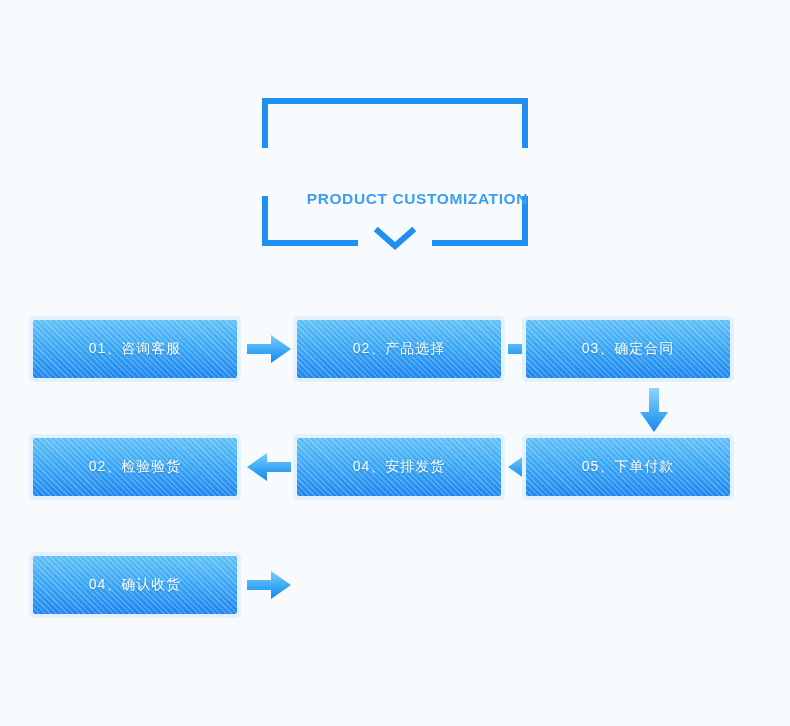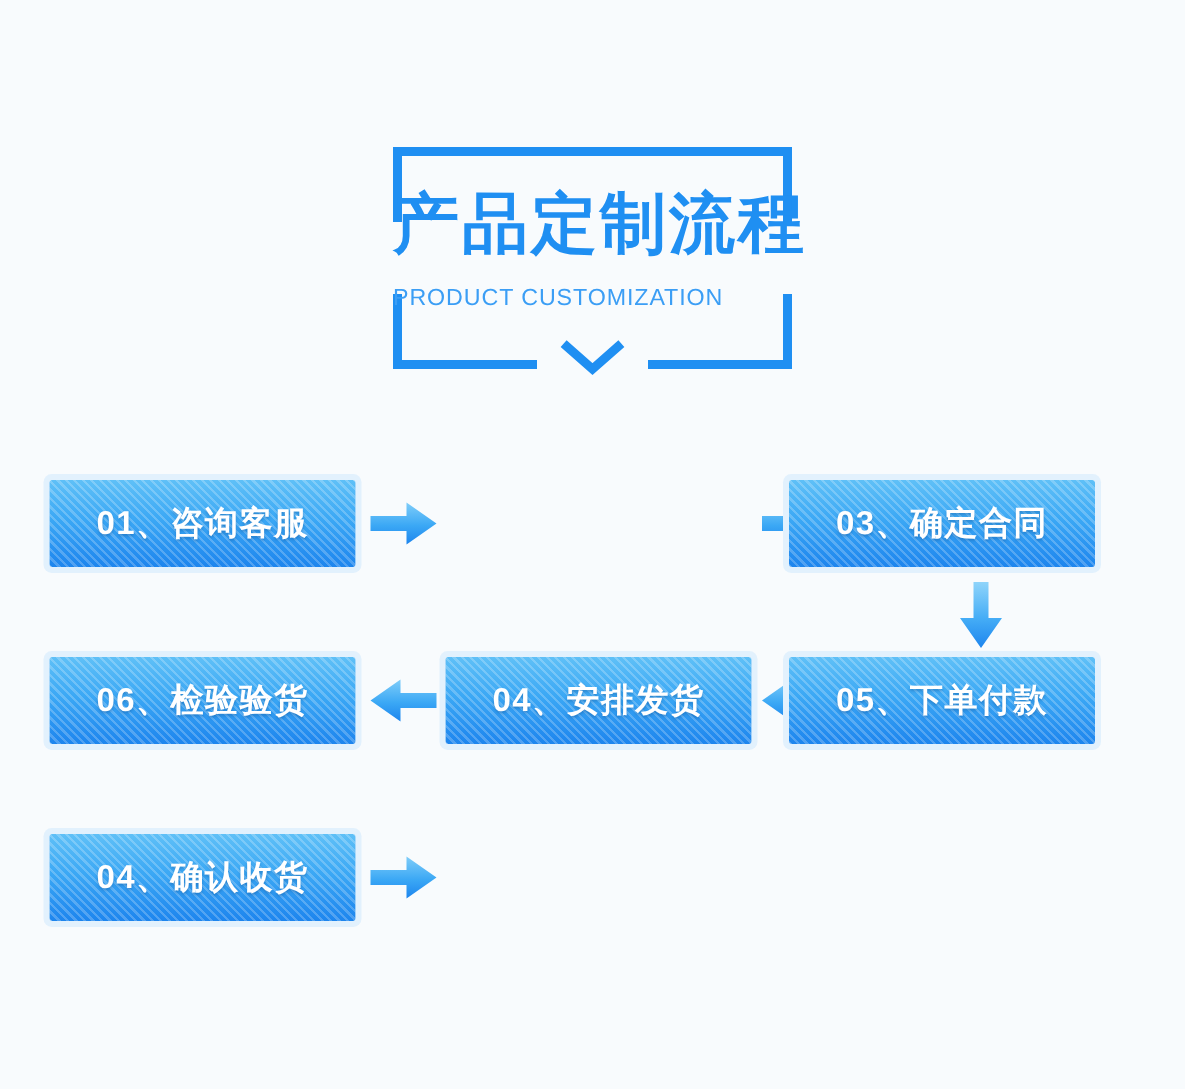--- a/index.html
+++ b/index.html
@@ -52,24 +52,24 @@
     font-weight: bold;
     letter-spacing: 2px;
     line-height: 1;
     white-space: nowrap;
   }
   #title-en {
     position: absolute;
     left: 0;
     top: 92px;
     width: 266px;
-    text-align: left;
+    text-align: right;
     color: #3b9ef5;
     font-size: 15.5px;
-    font-weight: normal;
+    font-weight: bold;
     letter-spacing: 0.6px;
     white-space: nowrap;
   }
   #title-chevron {
     position: absolute;
     left: 50%;
     bottom: -4px;
     transform: translateX(-50%);
     width: 40px;
     height: 22px;
@@ -101,22 +101,22 @@
         rgba(255,255,255,0.22) 1.5px,
         rgba(255,255,255,0.0) 1.5px,
         rgba(255,255,255,0.0) 4px),
       linear-gradient(to bottom, #5fc0f7 0%, #3ba8f5 45%, #1d85ee 100%);
     display: flex;
     align-items: center;
     justify-content: center;
   }
   .step-label {
     color: #ffffff;
-    font-size: 22px;
-    font-weight: bold;
+    font-size: 14px;
+    font-weight: normal;
     letter-spacing: 1px;
     text-shadow: 0 1px 2px rgba(20,90,160,0.45);
     white-space: nowrap;
   }
 
   
   .col-1 { left: 33px; }
   .col-2 { left: 297px; }
   .col-3 { left: 526px; }
 
@@ -145,21 +145,20 @@
 <div id="header-block">
 
   <div class="bracket-seg bk-top"></div>
   <div class="bracket-seg bk-tl-v"></div>
   <div class="bracket-seg bk-tr-v"></div>
   <div class="bracket-seg bk-bl-v"></div>
   <div class="bracket-seg bk-bl-h"></div>
   <div class="bracket-seg bk-br-v"></div>
   <div class="bracket-seg bk-br-h"></div>
 
-  <div id="title-cn">产品定制流程</div>
   <div id="title-en">PRODUCT CUSTOMIZATION</div>
 
   <div id="title-chevron">
     <svg viewBox="0 0 40 22" width="40" height="22" aria-hidden="true">
       <polyline points="3,3 20,18 37,3" fill="none" stroke="#1f8ff2" stroke-width="6" stroke-linecap="square" stroke-linejoin="miter"></polyline>
     </svg>
   </div>
 </div>
 
 <div id="flow">
@@ -176,20 +175,23 @@
           <linearGradient id="agH1" x1="0" y1="0" x2="0" y2="1">
             <stop offset="0%" stop-color="#7fcdf9"></stop>
             <stop offset="55%" stop-color="#3ba8f5"></stop>
             <stop offset="100%" stop-color="#1d85ee"></stop>
           </linearGradient>
         </defs>
         <path d="M0,10 L24,10 L24,1 L44,15 L24,29 L24,20 L0,20 Z" fill="url(#agH1)"></path>
       </svg>
     </div>
 
+    <div class="step-box col-2">
+      <span class="step-label">02、产品选择</span>
+    </div>
 
     <div class="arrow-h arrow-pos-b">
       <svg viewBox="0 0 44 30" width="44" height="30" aria-hidden="true">
         <defs>
           <linearGradient id="agH2" x1="0" y1="0" x2="0" y2="1">
             <stop offset="0%" stop-color="#7fcdf9"></stop>
             <stop offset="55%" stop-color="#3ba8f5"></stop>
             <stop offset="100%" stop-color="#1d85ee"></stop>
           </linearGradient>
         </defs>
@@ -211,21 +213,21 @@
           </linearGradient>
         </defs>
         <path d="M10,0 L20,0 L20,24 L29,24 L15,44 L1,24 L10,24 Z" fill="url(#agV1)"></path>
       </svg>
     </div>
   </div>
 
   <div class="flow-row">
 
     <div class="step-box col-1">
-      <span class="step-label">06、检验验货</span>
+      <span class="step-label">02、检验验货</span>
     </div>
 
     <div class="arrow-h arrow-pos-a">
       <svg viewBox="0 0 44 30" width="44" height="30" aria-hidden="true">
         <defs>
           <linearGradient id="agL1" x1="0" y1="0" x2="0" y2="1">
             <stop offset="0%" stop-color="#7fcdf9"></stop>
             <stop offset="55%" stop-color="#3ba8f5"></stop>
             <stop offset="100%" stop-color="#1d85ee"></stop>
           </linearGradient>

